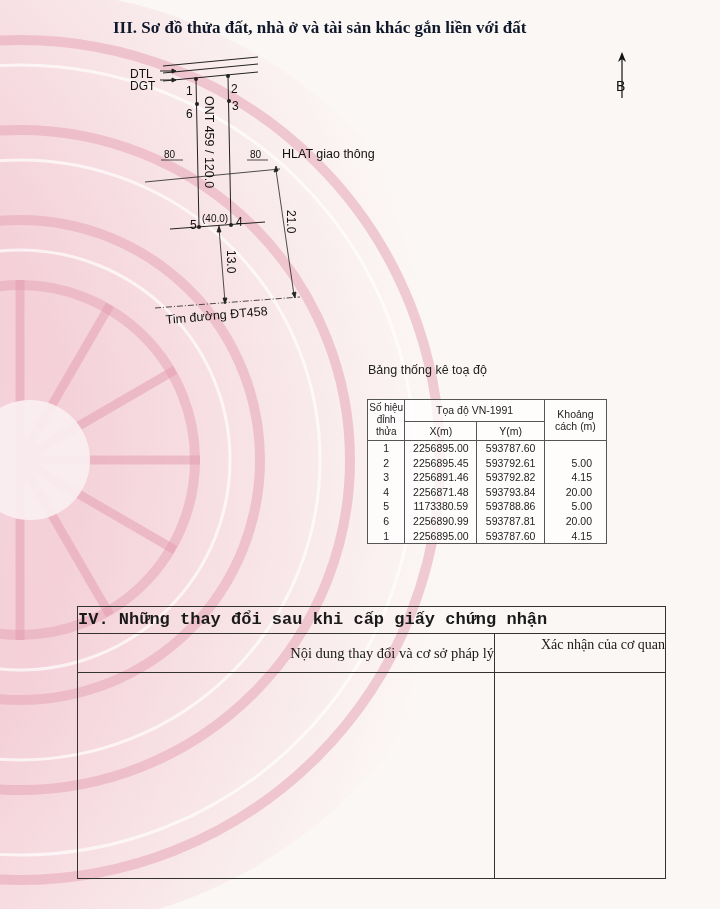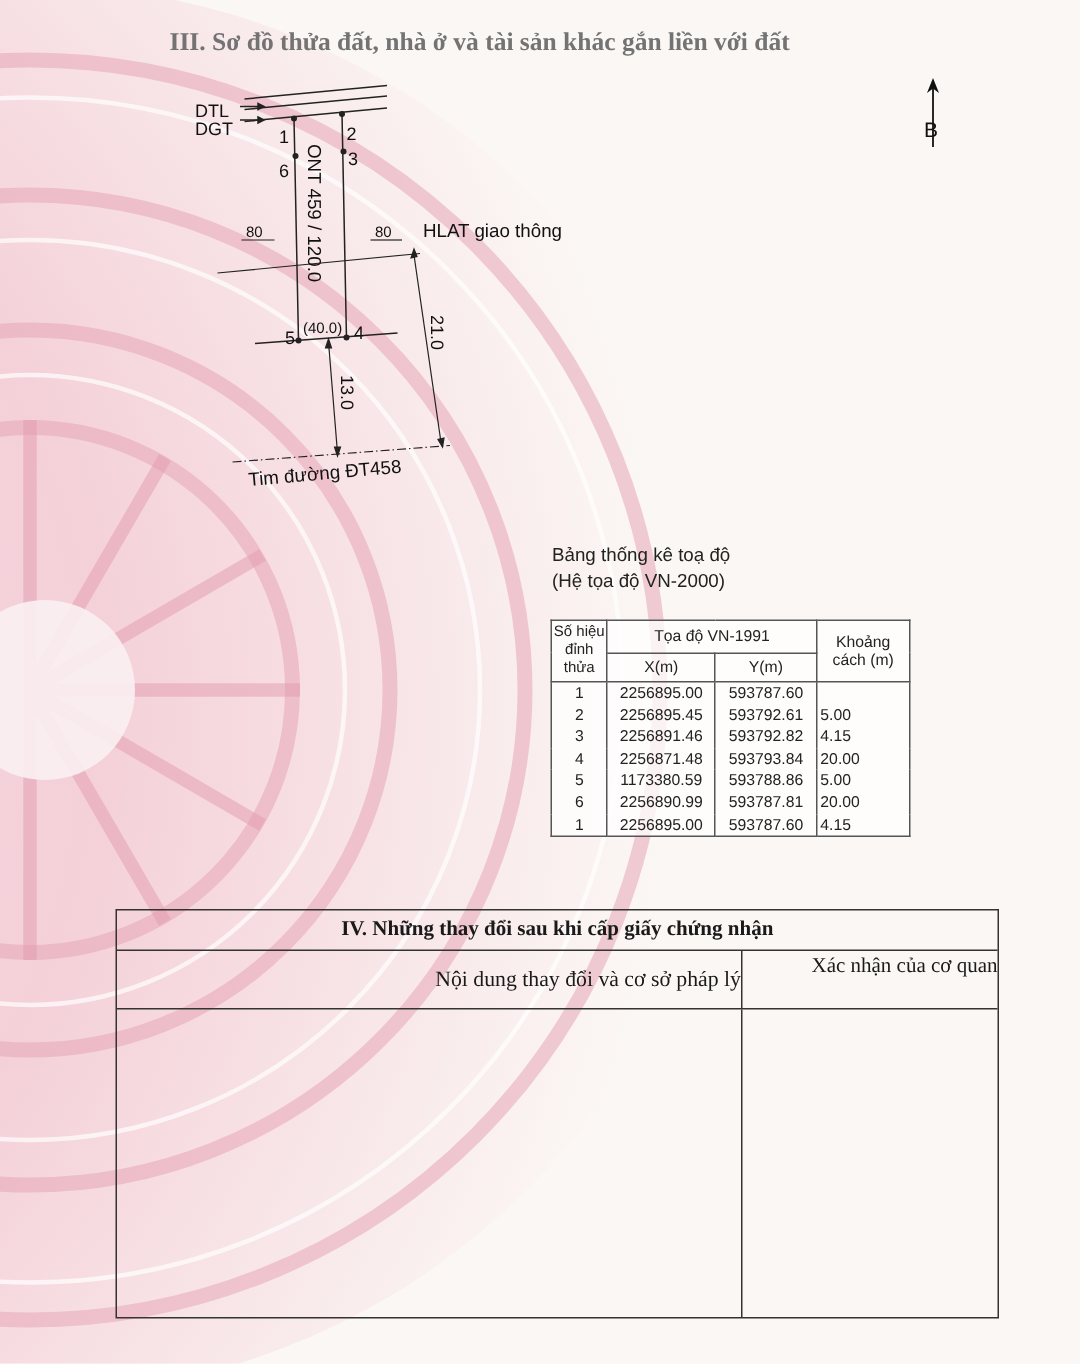--- a/index.html
+++ b/index.html
@@ -8,55 +8,55 @@
     background: #fbf7f4;
     font-family: "Liberation Sans", sans-serif;
     color: #1a1a1a;
   }
   .bg {
     position: absolute; inset: 0; z-index: 0;
   }
   .section-title {
     position: absolute; left: 113px; top: 18px;
     font-family: "Liberation Serif", serif; font-weight: bold; font-size: 17px;
-    color: #737373; z-index: 2;
+    color: #0f172a; z-index: 2;
   }
   .sketch { position: absolute; left: 0; top: 0; z-index: 2; }
   .sketch text { font-family: "Liberation Sans", sans-serif; fill: #111; }
   .north { position: absolute; left: 610px; top: 50px; z-index: 2; }
 
   .coord-caption {
     position: absolute; left: 368px; top: 362px; width: 240px; 
     font-size: 12.5px; line-height: 17px; z-index: 2; color: #222;
   }
   table.coords {
-    position: absolute; left: 367px; top: 413px; width: 240px;
+    position: absolute; left: 367px; top: 399px; width: 240px;
     border-collapse: collapse; font-size: 10.5px; z-index: 2;
     background: rgba(255,255,255,0.75);
   }
   table.coords th, table.coords td {
     border-left: 1px solid #555; border-right: 1px solid #555;
     padding: 0 2px; text-align: center; font-weight: normal; color: #222;
   }
   table.coords thead th { border: 1px solid #555; }
   table.coords thead th.c-no { line-height: 12px; padding: 2px 1px; font-size: 10px; }
   table.coords thead tr.h1 th { height: 20px; }
   table.coords thead tr.h2 th { height: 18px; }
   table.coords tbody td { height: 14.6px; line-height: 14.6px; }
   table.coords tbody tr:last-child td { border-bottom: 1px solid #555; }
-  table.coords td.num-d { text-align: left; padding-right: 14px; }
+  table.coords td.num-d { text-align: right; padding-right: 14px; }
 
   .changes {
     position: absolute; left: 77px; top: 606px; width: 589px; height: 273px;
     border: 1.2px solid #333; z-index: 2; box-sizing: border-box;
     font-family: "Liberation Serif", serif;
   }
   .changes .title {
-    height: 26px; border-bottom: 1.2px solid #333; text-align: center;
-    font-weight: bold; font-size: 14px; line-height: 26px;
+    height: 26px; border-bottom: 1.2px solid #333; 
+    font-weight: bold; font-size: 17px; line-height: 26px; font-family: Liberation Mono, monospace;
   }
   .changes .head {
     display: flex; height: 38px; border-bottom: 1.2px solid #333;
   }
   .changes .head .col-a {
     width: 416px; border-right: 1.2px solid #333; text-align: right;
     font-size: 14.5px; line-height: 38px;
   }
   .changes .head .col-b {
     flex: 1; text-align: right; font-size: 14px; line-height: 16px; padding-top: 3px;
@@ -168,21 +168,20 @@
 </svg>
 
 <svg class="north" width="24" height="50" viewBox="0 0 24 50">
   <line x1="12" y1="4" x2="12" y2="48" stroke="#111" stroke-width="1.2"></line>
   <polygon points="12,2 8,12 12,9 16,12" fill="#111"></polygon>
   <text x="6" y="41" font-size="14" font-family="Liberation Sans, sans-serif" fill="#111">B</text>
 </svg>
 
 <div class="coord-caption">
   <div>Bảng thống kê toạ độ</div>
-  <div>(Hệ tọa độ VN-2000)</div>
 </div>
 <table class="coords">
   <thead>
     <tr class="h1">
       <th class="c-no" rowspan="2" style="width:38px">Số hiệu đỉnh thửa</th>
       <th colspan="2">Tọa độ VN-1991</th>
       <th rowspan="2" style="width:62px">Khoảng cách (m)</th>
     </tr>
     <tr class="h2">
       <th style="width:70px">X(m)</th>

